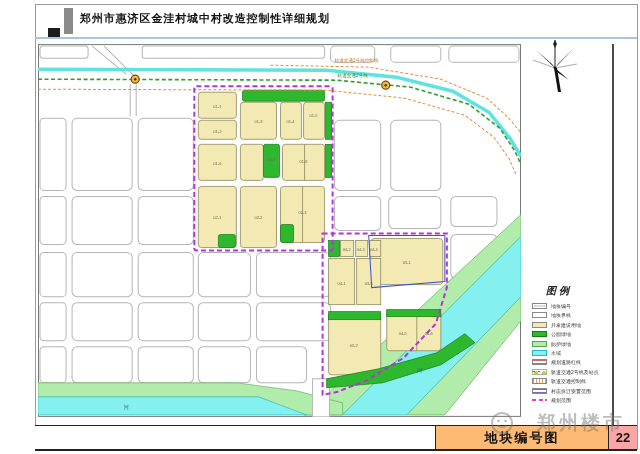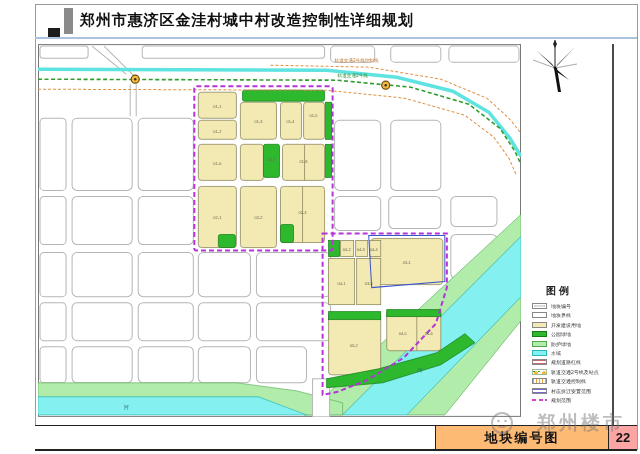--- a/index.html
+++ b/index.html
@@ -3,34 +3,34 @@
 <meta charset="utf-8">
 <style>
   html,body{margin:0;padding:0;background:#fff;}
   .page{position:relative;width:640px;height:454px;background:#fff;
         font-family:"Liberation Sans","DejaVu Sans",sans-serif;overflow:hidden;}
   .sheet{position:absolute;left:35px;top:4px;width:601px;height:444px;
          border:1px solid #9a9a9a;background:#fff;}
   
   .title-sq{position:absolute;left:48px;top:28px;width:12px;height:10px;background:#1c1c1c;}
   .title-bar{position:absolute;left:64px;top:8px;width:9px;height:26px;background:#8a8a8a;}
-  .page-title{position:absolute;left:80px;top:11px;font-size:15px;font-weight:bold;
+  .page-title{position:absolute;left:80px;top:11px;font-size:11px;font-weight:bold;
               color:#111;letter-spacing:0.9px;white-space:nowrap;}
   .title-rule{position:absolute;left:35px;top:37px;width:602px;height:2px;background:#a9c4dc;}
   
   .map-wrap{position:absolute;left:38px;top:44px;width:483px;height:373px;}
   svg text{font-family:"Liberation Sans","DejaVu Sans",sans-serif;}
   .plotlabel{font-size:4px;fill:#6b6b50;text-anchor:middle;}
   .riverlabel{font-size:5.5px;fill:#2a6d7a;text-anchor:middle;}
   .raillabel-ctl{font-size:4.6px;fill:#c07830;}
   .raillabel-ln{font-size:4.6px;fill:#2a8a2a;}
   .vline{position:absolute;left:612px;top:44px;width:1.5px;height:381px;background:#4a4a4a;}
   
   .legend{position:absolute;left:532px;top:284px;width:78px;}
-  .legend-title{font-size:10px;font-weight:bold;color:#222;letter-spacing:3px;margin:0 0 5px 14px;}
+  .legend-title{font-size:10px;font-weight:bold;color:#222;letter-spacing:3px;margin:0 0 5px 14px;font-style:italic;}
   .lrow{display:flex;align-items:center;gap:4px;margin-bottom:3.4px;}
   .lrow span.lbl{font-size:5px;color:#333;white-space:nowrap;}
   .sw{width:15px;height:6px;border:1px solid #888;flex:none;box-sizing:border-box;background:#fff;}
   .sw-num{box-shadow:inset 0 0 0 1px #fff, inset 0 0 0 1.5px #bbb;}
   .sw-dev{background:#f2e9b3;}
   .sw-park{background:#2eb82e;border-color:#157a15;}
   .sw-prot{background:#b2ecaa;border-color:#52a852;}
   .sw-water{background:#85f0f0;border-color:#2ab8b8;}
   .sw-red{background:repeating-linear-gradient(180deg,#c86a6a 0 1px,#fff 1px 2.6px);}
   .sw-rail{border-color:#9bbb9b;background-image:

